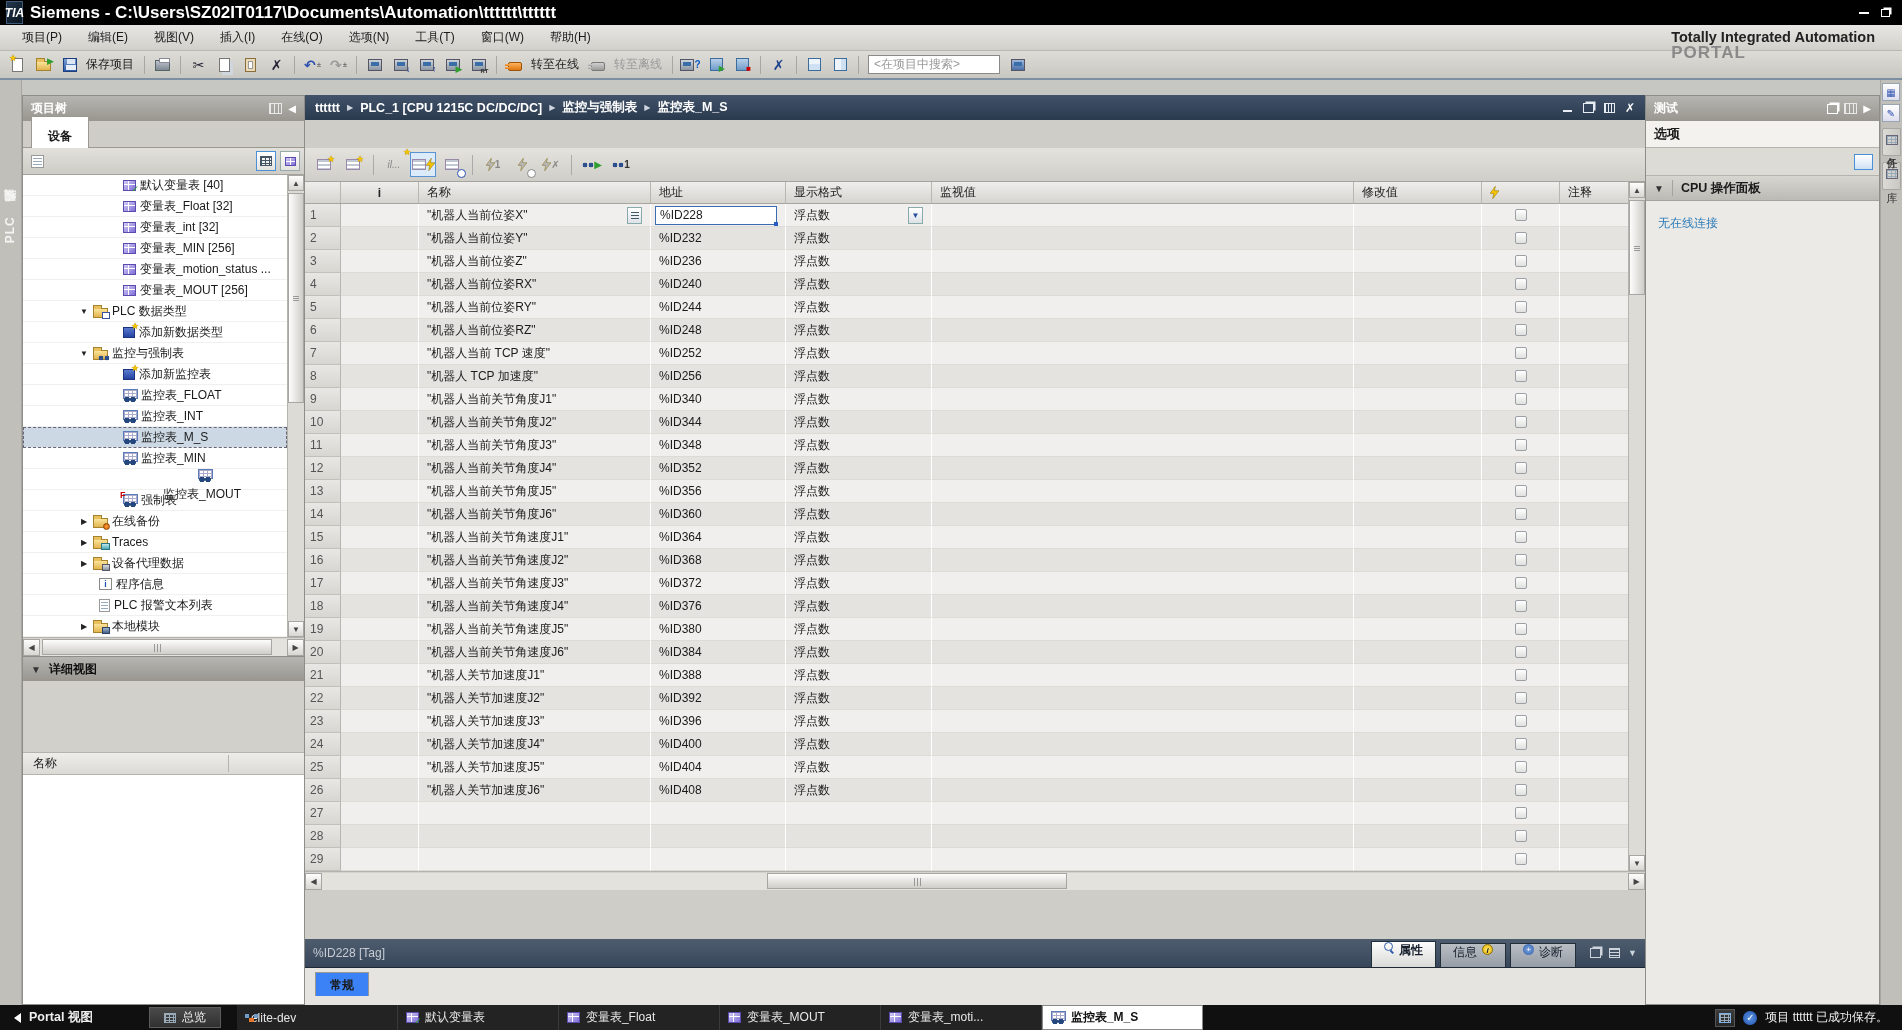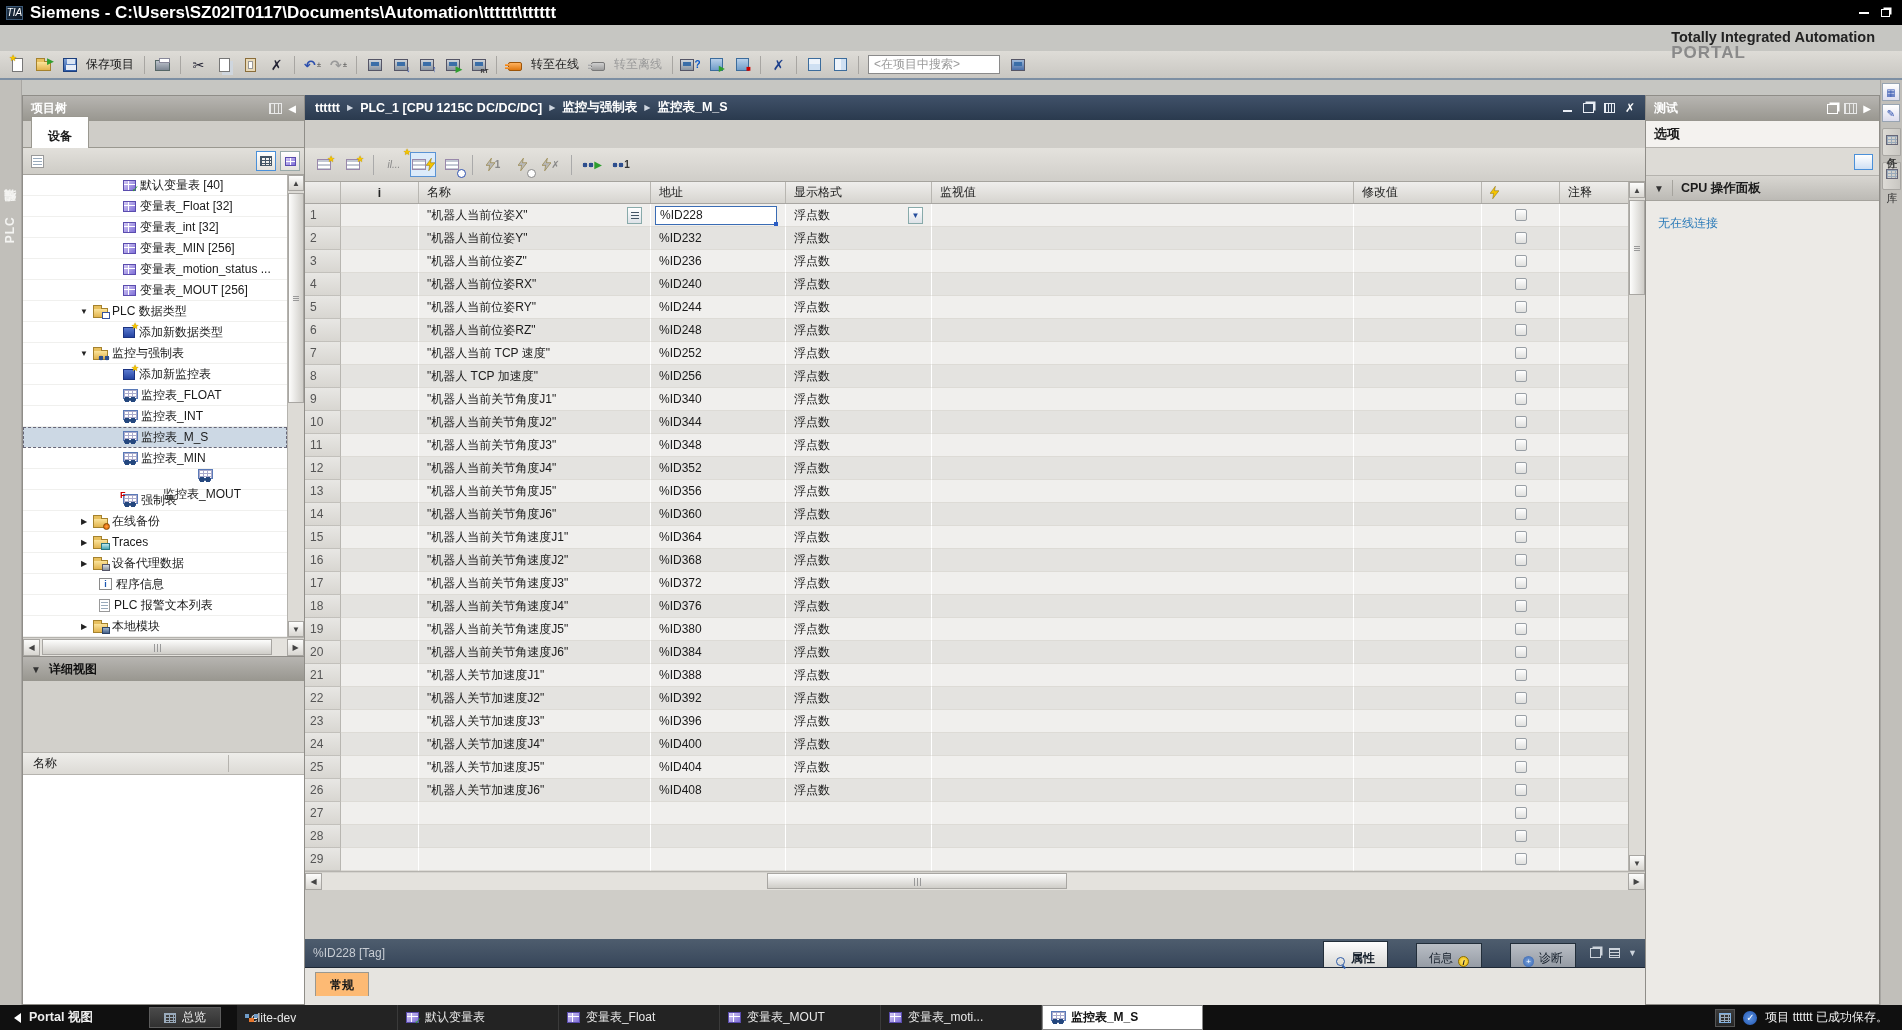--- a/index.html
+++ b/index.html
@@ -4,23 +4,23 @@
 <style>
   html,body{margin:0;padding:0;background:#888;}
   .app{position:relative;width:1902px;height:1030px;overflow:hidden;
        font-family:"Liberation Sans","DejaVu Sans",sans-serif;font-size:12px;
        background:#c6c6c2;color:#1a1a1a;-webkit-font-smoothing:antialiased;}
   .app *{box-sizing:border-box;}
 
   
   .titlebar{position:absolute;left:0;top:0;right:0;height:25px;background:#000;color:#fff;
             display:flex;align-items:center;padding:0 6px;gap:7px;}
-  .tia-logo{width:17px;height:14px;background:linear-gradient(135deg,#23374d,#0a1420);
-            border:1px solid #3d5a78;color:#fff;font-weight:normal;font-style:italic;
-            font-size:10px;display:flex;align-items:center;justify-content:center;}
+  .tia-logo{width:17px;height:23px;background:linear-gradient(135deg,#23374d,#0a1420);
+            border:1px solid #3d5a78;color:#fff;font-weight:bold;font-style:italic;
+            font-size:12px;display:flex;align-items:center;justify-content:center;}
   .titlebar .ttl{font-weight:bold;font-size:17px;}
   .win-ctrls{margin-left:auto;display:flex;gap:12px;align-items:center;padding-right:6px;}
   .wg-min{width:10px;height:2px;background:#fff;}
   .wg-restore{width:9px;height:8px;border:1px solid #fff;box-shadow:2px -2px 0 -0.5px #fff;}
 
   
   .menubar{position:absolute;left:0;top:25px;right:0;height:26px;
            background:linear-gradient(#e8e6e2,#d2d0cb);display:flex;align-items:center;
            padding-left:10px;gap:2px;border-bottom:1px solid #b9b7b2;}
   .menu-item{padding:4px 12px;cursor:default;}
@@ -213,36 +213,36 @@
   .cbx{width:12px;height:12px;border:1px solid #9aa0a6;border-radius:2px;background:linear-gradient(#fff,#e0e0de);margin:0 auto;}
   .grid-vscroll{flex:none;width:17px;}
 
   .below-grid{flex:none;}
   .center-filler{height:49px;background:#cfcdc8;flex:none;}
 
   
   .insp{height:28px;background:linear-gradient(#4e5d6e,#37465a);display:flex;align-items:flex-end;
         padding:0 8px;gap:4px;flex:none;}
   .insp-title{color:#c8cdd4;margin-right:auto;align-self:center;font-size:12px;}
-  .insp-tab{height:24px;display:flex;align-items:flex-end;gap:5px;padding:0 12px;border:1px solid #222e3a;
-        border-bottom:none;background:linear-gradient(#b9bec5,#969ca5);font-size:12px;color:#16202c;margin-left:24px;}
+  .insp-tab{height:24px;display:flex;align-items:flex-start;gap:5px;padding:0 12px;border:1px solid #222e3a;
+        border-bottom:none;background:linear-gradient(#b9bec5,#969ca5);font-size:12px;color:#16202c;}
   .insp-tab.active{background:linear-gradient(#fdfdfd,#d9d9d7);font-weight:bold;height:26px;}
   .mag{width:10px;height:10px;position:relative;display:inline-block;}
   .mag:before{content:"";position:absolute;left:0;top:0;width:7px;height:7px;border:1.5px solid #2c5aa8;border-radius:50%;}
   .mag:after{content:"";position:absolute;right:0;bottom:0;width:4px;height:1.5px;background:#2c5aa8;transform:rotate(45deg);}
   .info-i{width:11px;height:11px;border-radius:50%;background:radial-gradient(#ffe66e,#e8b400);border:1px solid #8a6d00;
         color:#222;font-weight:bold;font-size:8px;line-height:11px;text-align:center;display:inline-block;font-style:italic;}
   .diag-ic{width:11px;height:11px;border-radius:50%;background:radial-gradient(#7fa8e0,#2c5aa8);color:#fff;
         font-size:8px;line-height:11px;text-align:center;display:inline-block;}
   .insp-winctl{display:flex;gap:8px;align-self:center;margin-left:10px;}
   .insp-winctl .cw-float{border-color:#cdd4dc;box-shadow:2px -2px 0 -0.5px #cdd4dc;}
   .insp-winctl .cw-dock{border-color:#cdd4dc;background:repeating-linear-gradient(#cdd4dc 0 1px,transparent 1px 3px);}
   .insp-winctl .dda{color:#cdd4dc;font-size:9px;}
   .props-strip{flex:1;background:#e6e4e0;border-top:1px solid #1e2835;padding-left:10px;display:flex;}
-  .gen-tab{margin-top:4px;height:24px;background:#fdba74;border:1px solid #9a9890;border-bottom:none;
+  .gen-tab{margin-top:4px;height:24px;background:#3b82f6;border:1px solid #9a9890;border-bottom:none;
         font-weight:bold;padding:4px 14px;}
 
   
   .test-panel{position:absolute;right:22px;top:95px;bottom:25px;width:235px;background:#e9e7e3;
         border:1px solid #8f8d88;display:flex;flex-direction:column;}
   .opt-row{height:27px;background:#f4f2ef;border-bottom:1px solid #b5b3ae;display:flex;align-items:center;
         padding:0 8px;font-weight:bold;font-size:13px;}
   .opt-tools{height:28px;background:#dddbd6;border-bottom:1px solid #b5b3ae;display:flex;align-items:center;
         justify-content:flex-end;padding:0 6px;}
   .opt-btn{width:19px;height:16px;border:1px solid #4a90d9;background:linear-gradient(#fff,#cfe0f4);}
@@ -284,20 +284,31 @@
 
   <div class="titlebar">
     <span class="tia-logo">TIA</span>
     <span class="ttl">Siemens - C:\Users\SZ02IT0117\Documents\Automation\tttttt\tttttt</span>
     <span class="win-ctrls">
       <span class="wg-min"></span>
       <span class="wg-restore"></span>
     </span>
   </div>
 
+  <div class="menubar" id="menubar">
+      <span class="menu-item">项目(P)</span>
+      <span class="menu-item">编辑(E)</span>
+      <span class="menu-item">视图(V)</span>
+      <span class="menu-item">插入(I)</span>
+      <span class="menu-item">在线(O)</span>
+      <span class="menu-item">选项(N)</span>
+      <span class="menu-item">工具(T)</span>
+      <span class="menu-item">窗口(W)</span>
+      <span class="menu-item">帮助(H)</span>
+    </div>
   <div class="brand">
     <div class="b1">Totally Integrated Automation</div>
     <div class="b2">PORTAL</div>
   </div>
 
   <div class="toolbar">
     <span class="tbi">
         <span class="pg">
           <span class="star tl">★</span>
         </span>

